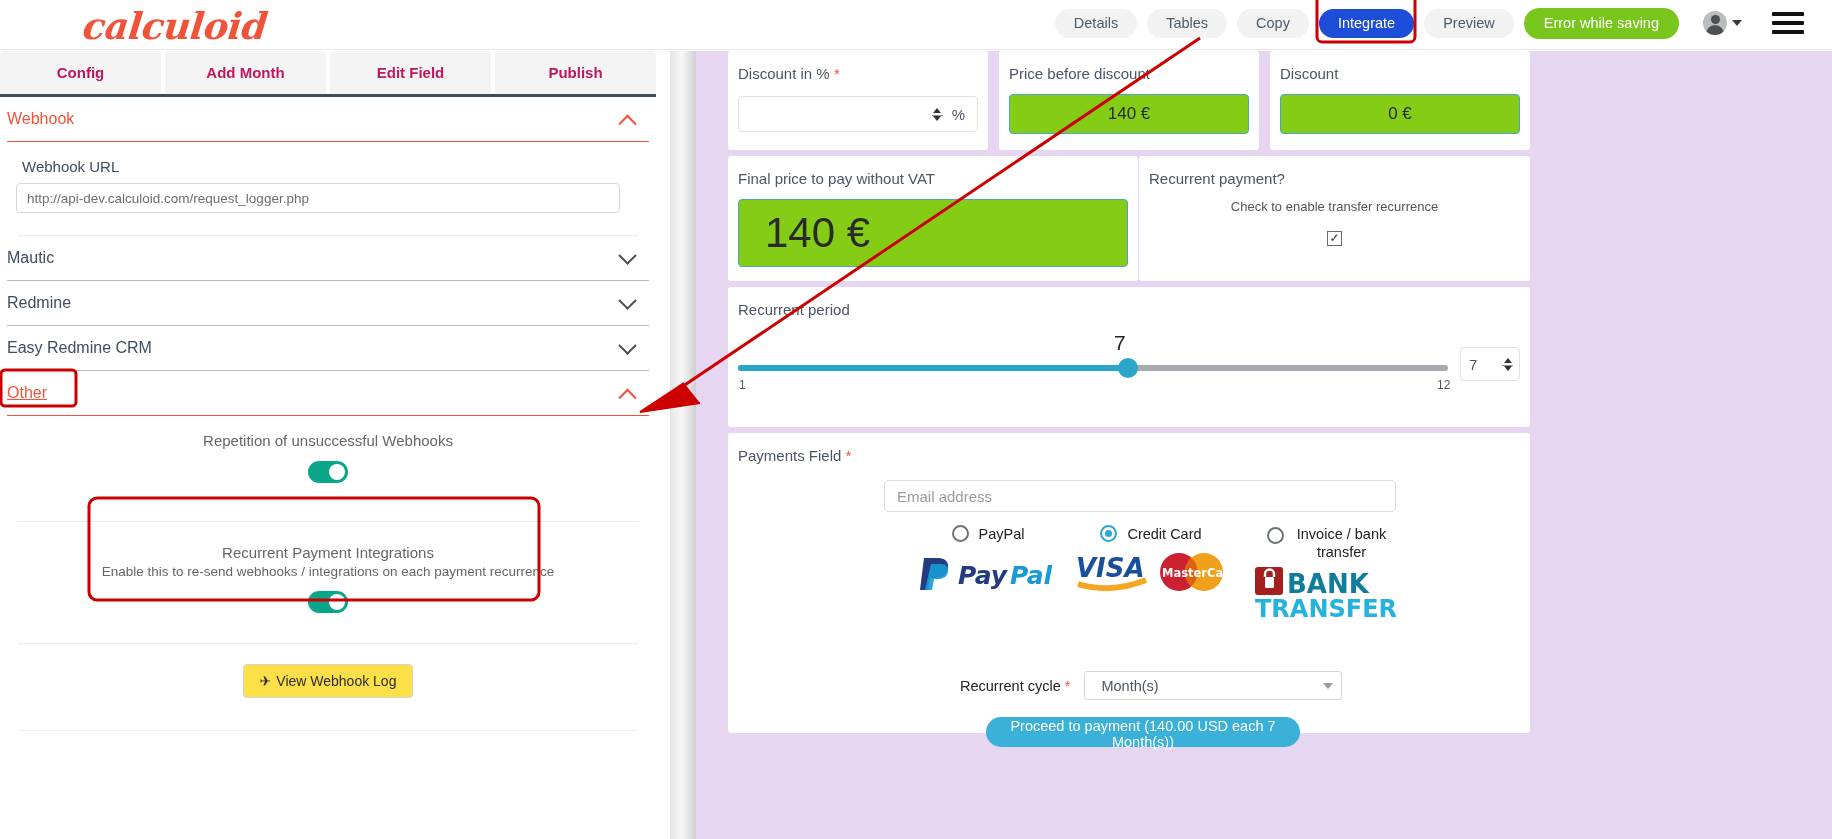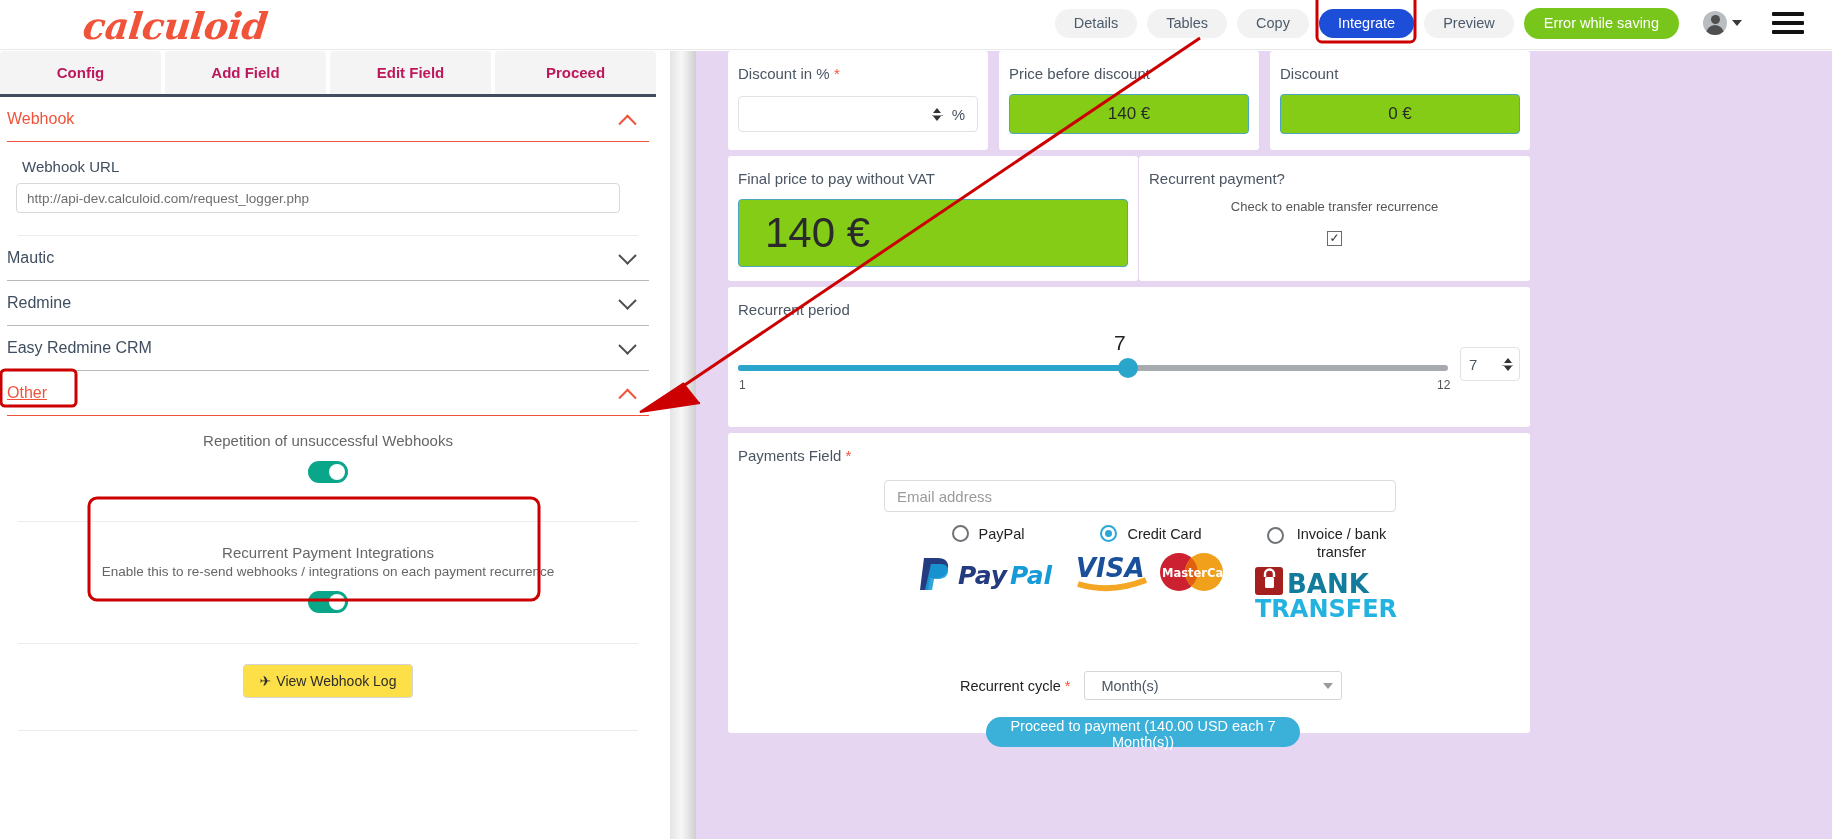--- a/index.html
+++ b/index.html
@@ -216,23 +216,23 @@
           <span></span>
           <span></span>
       </div>
     </div>
   </div>
 
   <div class="leftpanel">
 
     <div class="tabs">
       <div class="tab">Config</div>
-      <div class="tab">Add Field</div>
+      <div class="tab">Add Month</div>
       <div class="tab">Edit Field</div>
-      <div class="tab">Proceed</div>
+      <div class="tab">Publish</div>
     </div>
 
     <div class="acc-head open">
       <div class="t">Webhook</div>
       <div class="chev up"></div>
     </div>
     <div class="rule-orange"></div>
 
     <div class="field-label">Webhook URL</div>
     <input class="txtinput" type="text" value="http://api-dev.calculoid.com/request_logger.php" style="">

